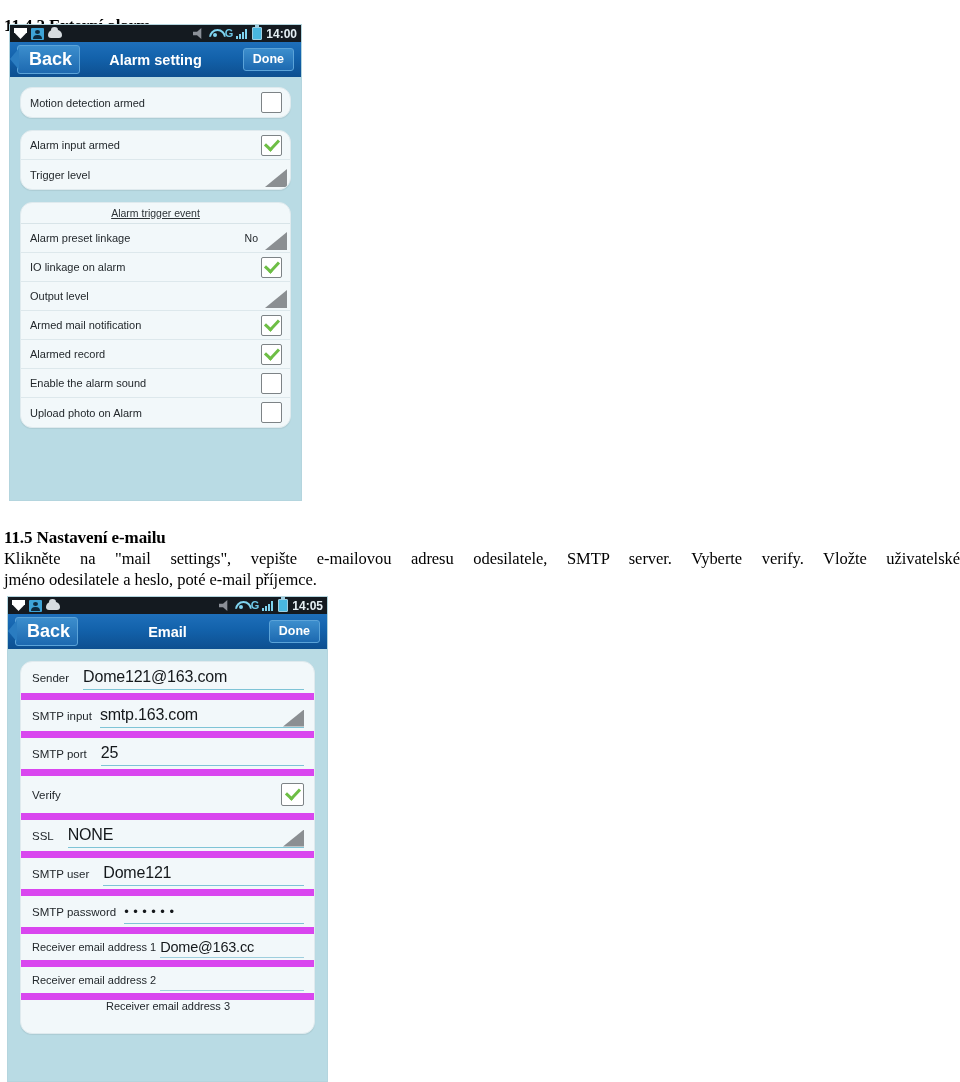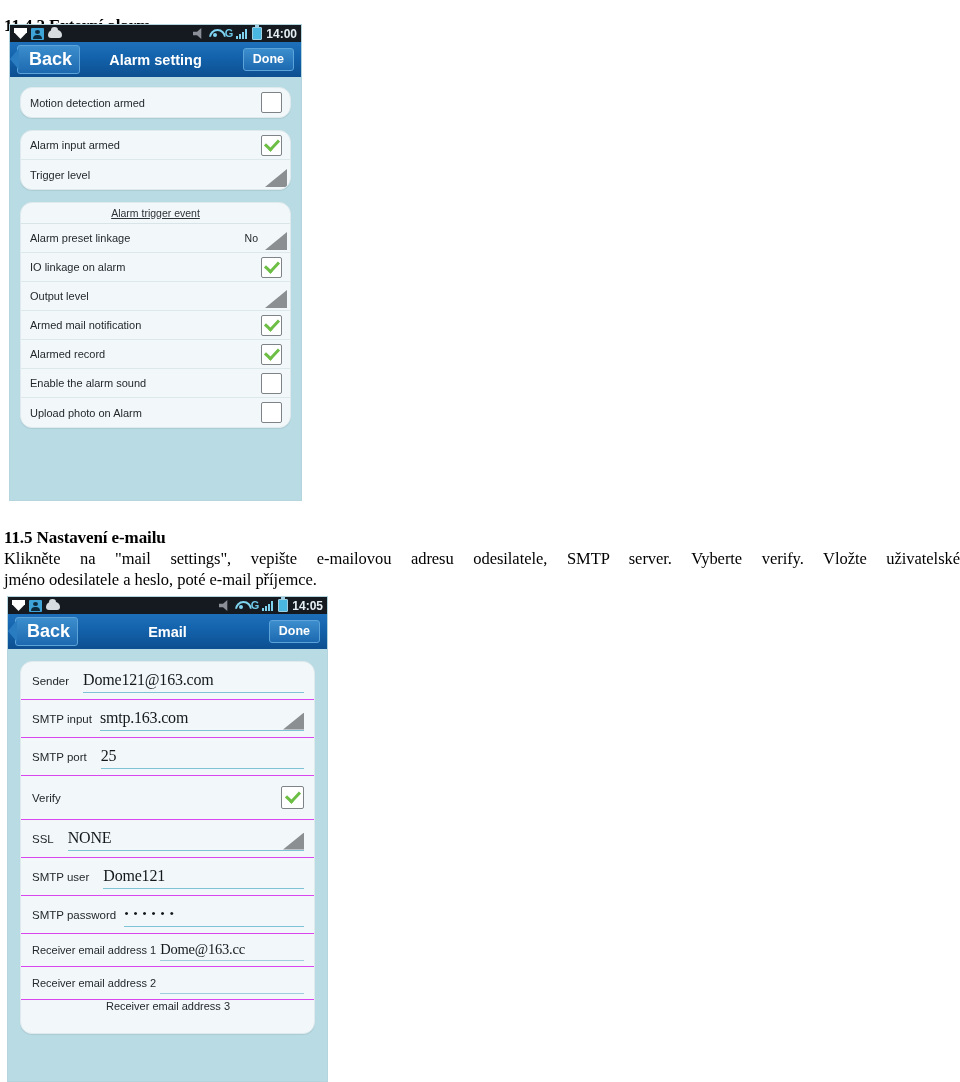--- a/index.html
+++ b/index.html
@@ -334,21 +334,21 @@
     clip-path: polygon(100% 0, 100% 100%, 0 100%);
   }
 
   
   .frow {
     position: relative;
     display: flex;
     align-items: center;
     min-height: 38px;
     padding: 0 10px 0 11px;
-    border-bottom: 1px solid #d946ef;
+    border-bottom: 7px solid #d946ef;
     box-sizing: border-box;
   }
   .frow:last-child { border-bottom: none; flex-direction: column; }
   .frow .flabel {
     font-family: "Liberation Sans", sans-serif;
     font-size: 11.5px;
     color: #23282c;
     white-space: nowrap;
     flex: 0 0 auto;
   }
@@ -356,21 +356,21 @@
     position: relative;
     flex: 1 1 auto;
     margin-left: 8px;
     border-bottom: 1.6px solid #7fc4d6;
     height: 23px;
     display: flex;
     align-items: center;
     overflow: hidden;
   }
   .field .fvalue {
-    font-family: Liberation Serif, serif;
+    font-family: Liberation Sans, sans-serif;
     font-size: 16px;
     color: #14181b;
     white-space: nowrap;
     letter-spacing: -0.2px;
   }
   .field.small-left { margin-left: 14px; }
   .field.dots .fvalue {
     font-size: 13px;
     letter-spacing: 4.5px;
   }

